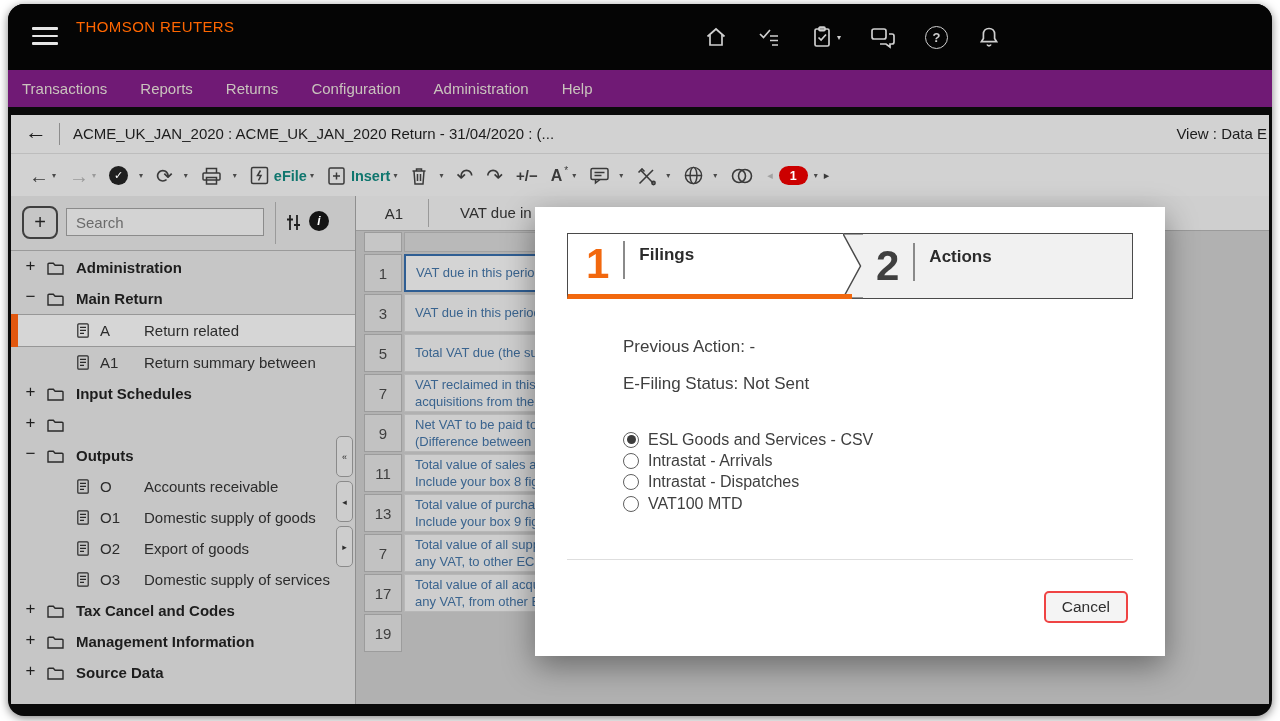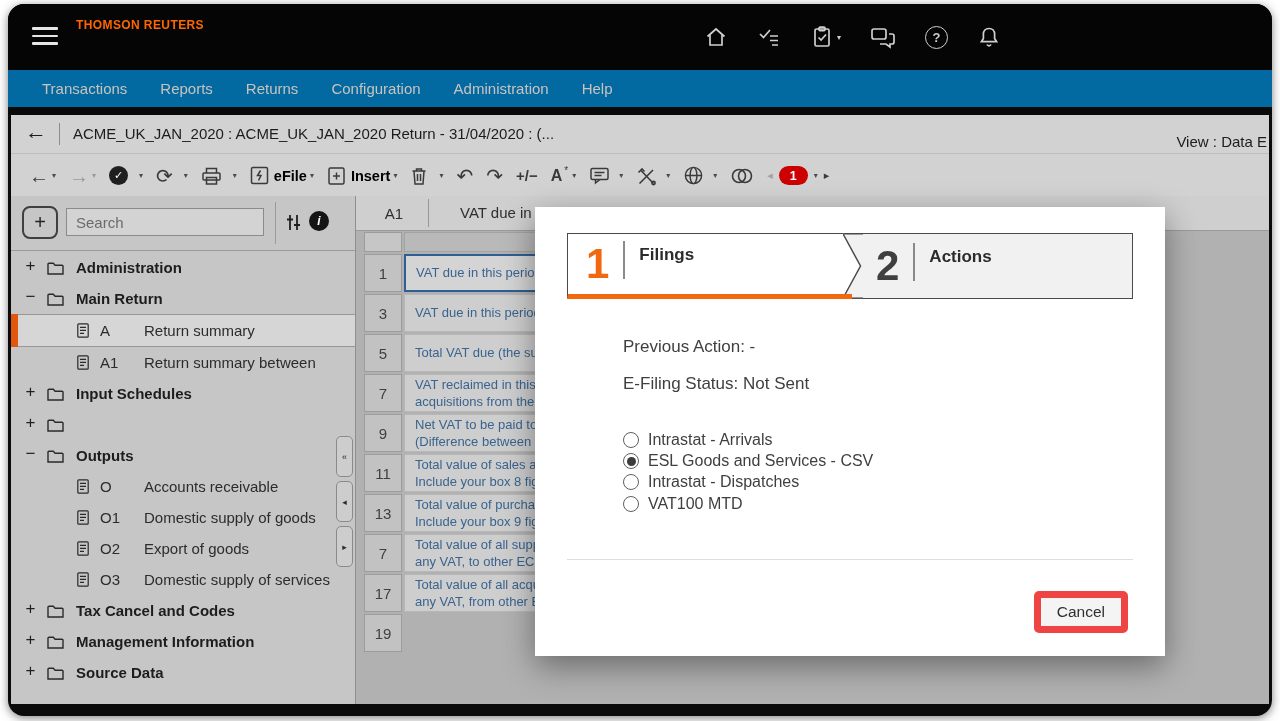--- a/index.html
+++ b/index.html
@@ -6,55 +6,55 @@
   body{width:1280px;height:721px;position:relative;background:#ffffff;overflow:hidden;
        font-family:"Liberation Sans","DejaVu Sans",sans-serif;}
   .window{position:absolute;left:8px;top:4px;width:1264px;height:712px;background:#0a0a0a;
           border-radius:16px;overflow:hidden;box-shadow:0 2px 10px rgba(0,0,0,.5);}
 
   
   .topbar{position:absolute;left:0;top:0;right:0;height:66px;background:#050505;}
   .hamburger{position:absolute;left:24px;top:23px;width:26px;cursor:pointer;}
   .hamburger span{display:block;height:2.6px;background:#e6e6e6;margin-bottom:5px;border-radius:1px;}
   .brand{position:absolute;left:68px;top:14px;line-height:1.25;}
-  .brand1{font-size:12px;font-weight:bold;letter-spacing:.4px;color:#ff6600;}
+  .brand1{font-size:15px;font-weight:normal;letter-spacing:.4px;color:#ff6600;}
   .brand2{font-size:15px;font-weight:bold;letter-spacing:.3px;color:#ffffff;}
   .top-icons{position:absolute;left:696px;top:0;height:66px;display:flex;align-items:center;gap:29px;}
   .tico{display:flex;align-items:center;color:#cfcfcf;}
   .tico svg{stroke:#cfcfcf;}
   .circle-q{width:21px;height:21px;border:1.7px solid #cfcfcf;border-radius:50%;display:flex;
             align-items:center;justify-content:center;font-size:13px;font-weight:bold;color:#cfcfcf;}
   .mini-caret{font-size:8px;color:#cfcfcf;margin-left:3px;}
 
   
-  .menubar{position:absolute;left:0;top:66px;right:0;height:37px;background:#0369a1;
-           display:flex;align-items:center;gap:33px;padding-left:34px;}
+  .menubar{position:absolute;left:0;top:66px;right:0;height:37px;background:#701a75;
+           display:flex;align-items:center;gap:33px;padding-left:14px;}
   .menu-item{font-size:15px;color:#c9c3bd;cursor:pointer;white-space:nowrap;}
 
   
   .crumbbar{position:absolute;left:3px;top:111px;right:3px;height:38px;background:#d2d2d2;}
   .back-arrow{position:absolute;left:14px;top:4px;font-size:22px;color:#1d1d1d;cursor:pointer;}
   .crumb-vdiv{position:absolute;left:48px;top:8px;width:1px;height:22px;background:#8c8c8c;}
   .crumb-title{position:absolute;left:62px;top:10px;font-size:15px;color:#1c1c1c;white-space:nowrap;}
-  .view-label{position:absolute;right:2px;top:18px;font-size:15px;color:#1c1c1c;white-space:nowrap;}
+  .view-label{position:absolute;right:2px;top:10px;font-size:15px;color:#1c1c1c;white-space:nowrap;}
 
   
   .toolbar{position:absolute;left:3px;top:149px;right:3px;height:43px;background:#d2d2d2;
            border-top:1px solid #bdbdbd;border-bottom:1px solid #9c9c9c;
            display:flex;align-items:center;padding-left:18px;color:#3a3a3a;}
   .tb{display:flex;align-items:center;gap:3px;margin-right:13px;cursor:pointer;white-space:nowrap;}
   .tb svg{stroke:#3a3a3a;}
   .glyph{font-size:20px;line-height:1;}
   .glyph.small{font-size:15px;}
   .disabled{color:#9a9a9a;}
   .caret{font-size:8px;color:#4a4a4a;}
   .caret.light{color:#9a9a9a;}
   .circle-check{width:19px;height:19px;background:#1f1f1f;border-radius:50%;color:#ffffff;
                 display:flex;align-items:center;justify-content:center;font-size:11px;font-weight:bold;}
-  .tb-label{font-size:14.5px;font-weight:bold;color:#000000;margin-left:2px;}
+  .tb-label{font-size:14.5px;font-weight:bold;color:#0f766e;margin-left:2px;}
   .badge{min-width:17px;height:19px;padding:0 6px;background:#cc0000;border-radius:10px;color:#fff;
          font-size:12.5px;font-weight:bold;display:flex;align-items:center;justify-content:center;}
   .chev-l{font-size:11px;color:#a2a2a2;}
   .chev-r{font-size:11px;color:#3a3a3a;}
   .a-sort{font-size:16px;font-weight:bold;}
   .a-star{font-size:10px;position:relative;top:-5px;left:-1px;}
 
   
   .sidebar{position:absolute;left:3px;top:192px;width:344px;bottom:12px;background:#c6c6c6;
            border-right:1px solid #8f8f8f;}
@@ -125,21 +125,21 @@
   .steplabel{font-size:17px;font-weight:bold;color:#2b2b2b;position:relative;top:-9px;}
   .m-line{position:absolute;left:88px;font-size:17px;color:#3f3f3f;}
   .radios{position:absolute;left:88px;top:222px;}
   .radio-row{height:21.4px;display:flex;align-items:center;gap:9px;cursor:pointer;}
   .radio{width:14px;height:14px;border:1.6px solid #5f5f5f;border-radius:50%;position:relative;
          background:#fff;flex:0 0 auto;box-sizing:content-box;}
   .radio.checked::after{content:'';position:absolute;inset:2.5px;background:#3c3c3c;border-radius:50%;}
   .radio-label{font-size:16px;color:#3f3f3f;white-space:nowrap;}
   .m-div{position:absolute;left:32px;right:32px;top:352px;height:1px;background:#dedede;}
   .cancel-btn{position:absolute;top:384px;right:37px;padding:5px 16px;font-size:15.5px;color:#2f2f2f;
-              background:#f4f4f4;border:7px solid #ef4444;border-radius:5px;cursor:pointer;
+              background:#f4f4f4;border:2px solid #ef4444;border-radius:5px;cursor:pointer;
               font-family:inherit;}
 </style>
 </head>
 <body>
 
 <div class="window">
 
   <div class="topbar">
     <div class="hamburger">
         <span></span>
@@ -332,21 +332,21 @@
               <path d="M1 12 V2.2 a1 1 0 0 1 1 -1 h4.3 l1.8 2 H15 a1 1 0 0 1 1 1 V12 z"></path>
             </svg></span>
           <span class="flabel">Main Return</span>
         </div>
         <div class="trow sel">
           <span class="dic"><svg width="12" height="15" viewBox="0 0 12 15" fill="none" stroke="#2a2a2a" stroke-width="1.2">
               <rect x="0.8" y="0.8" width="10.4" height="13.4" rx="1"></rect>
               <path d="M3 4.3 h6 M3 7.3 h6 M3 10.3 h4"></path>
             </svg></span>
           <span class="dcode">A</span>
-          <span class="dlabel">Return summary</span>
+          <span class="dlabel">Return related</span>
         </div>
         <div class="trow">
           <span class="dic"><svg width="12" height="15" viewBox="0 0 12 15" fill="none" stroke="#2a2a2a" stroke-width="1.2">
               <rect x="0.8" y="0.8" width="10.4" height="13.4" rx="1"></rect>
               <path d="M3 4.3 h6 M3 7.3 h6 M3 10.3 h4"></path>
             </svg></span>
           <span class="dcode">A1</span>
           <span class="dlabel">Return summary between</span>
         </div>
         <div class="trow">
@@ -524,26 +524,26 @@
       <div class="step step2">
         <span class="stepnum">2</span>
         <span class="stepdiv"></span>
         <span class="steplabel">Actions</span>
       </div>
     </div>
     <div class="m-line" style="top:130px">Previous Action: -</div>
     <div class="m-line" style="top:167px">E-Filing Status: Not Sent</div>
     <div class="radios">
         <div class="radio-row">
+          <span class="radio checked"></span>
+          <span class="radio-label">ESL Goods and Services - CSV</span>
+        </div>
+        <div class="radio-row">
           <span class="radio"></span>
           <span class="radio-label">Intrastat - Arrivals</span>
-        </div>
-        <div class="radio-row">
-          <span class="radio checked"></span>
-          <span class="radio-label">ESL Goods and Services - CSV</span>
         </div>
         <div class="radio-row">
           <span class="radio"></span>
           <span class="radio-label">Intrastat - Dispatches</span>
         </div>
         <div class="radio-row">
           <span class="radio"></span>
           <span class="radio-label">VAT100 MTD</span>
         </div>
       </div>

